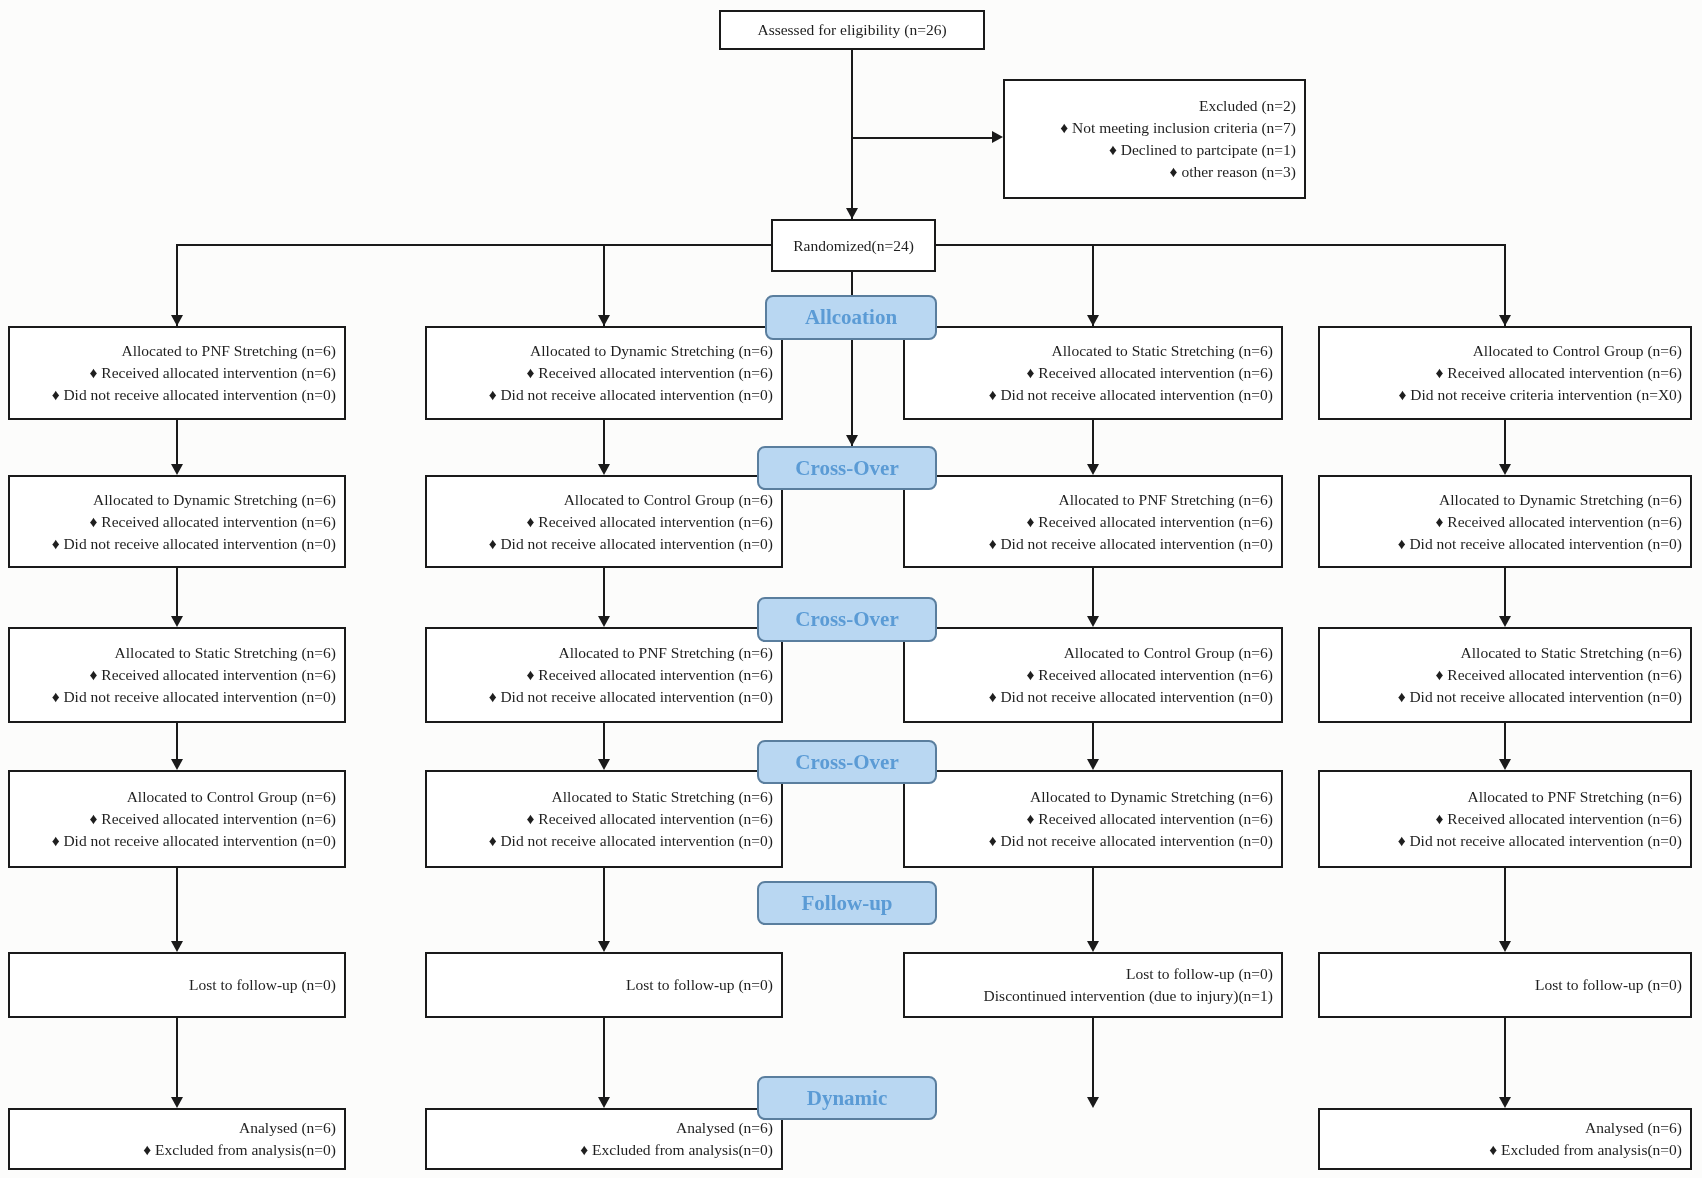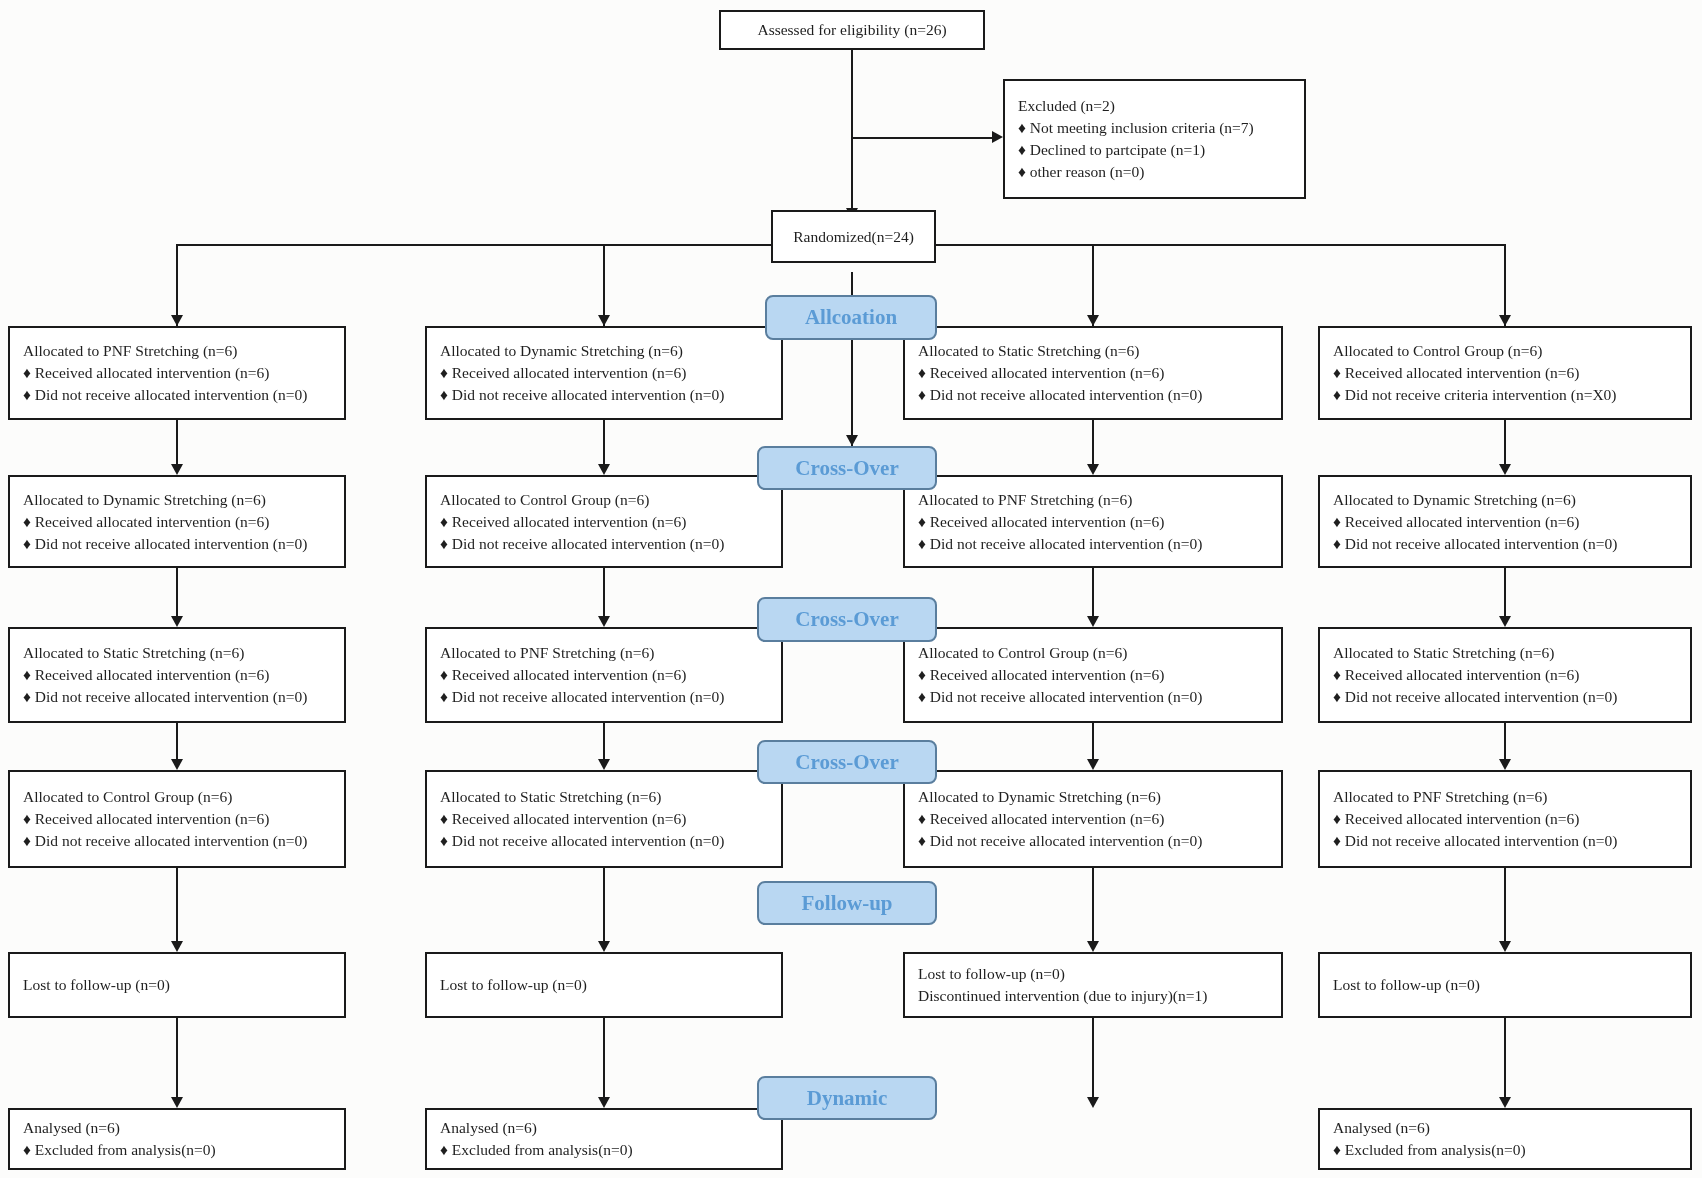--- a/index.html
+++ b/index.html
@@ -12,21 +12,21 @@
   html,body{margin:0;padding:0;background:#ffffff;}
   #canvas{
     position:relative;width:1702px;height:1178px;background:#fcfcfb;
     font-family:Liberation Serif, serif;color:#1f1f1f;overflow:hidden;padding-left:15px;
   }
   .ln{position:absolute;background:var(--line-color);z-index:1;}
   .arr-d{position:absolute;width:0;height:0;border-left:6px solid transparent;border-right:6px solid transparent;border-top:11px solid var(--line-color);z-index:1;}
   .arr-r{position:absolute;width:0;height:0;border-top:6px solid transparent;border-bottom:6px solid transparent;border-left:11px solid var(--line-color);z-index:1;}
   .box{
     position:absolute;box-sizing:border-box;background:#ffffff;border:2.5px solid var(--box-border);
-    display:flex;flex-direction:column;justify-content:center;align-items:flex-start;
+    display:flex;flex-direction:column;justify-content:center;align-items:flex-end;
     padding:6px 8px 6px 13px;font-size:15.5px;line-height:1.42;z-index:2;
   }
   .box.center{align-items:center;text-align:center;padding-left:8px;}
   .bline{white-space:nowrap;}
   .stage{
     position:absolute;box-sizing:border-box;background:var(--label-fill);
     border:2.5px solid var(--label-border);border-radius:8px;
     color:var(--label-text);font-weight:bold;font-size:21px;
     display:flex;align-items:center;justify-content:center;z-index:3;
   }
@@ -99,23 +99,23 @@
   <div class="ln" style="left:1092px;top:1018px;width:2px;height:80px"></div>
   <div class="arr-d" style="left:1087px;top:1097px"></div>
   <div class="ln" style="left:1504px;top:1018px;width:2px;height:80px"></div>
   <div class="arr-d" style="left:1499px;top:1097px"></div>
 
   <div class="box center" style="left:719px;top:10px;width:266px;height:40px">Assessed for eligibility (n=26)</div>
   <div class="box" style="left:1003px;top:79px;width:303px;height:120px">
       <div class="bline">Excluded (n=2)</div>
       <div class="bline">♦ Not meeting inclusion criteria (n=7)</div>
       <div class="bline">♦ Declined to partcipate (n=1)</div>
-      <div class="bline">♦ other reason (n=0)</div>
-    </div>
-  <div class="box center" style="left:771px;top:210px;width:165px;height:53px">Randomized(n=24)</div>
+      <div class="bline">♦ other reason (n=3)</div>
+    </div>
+  <div class="box center" style="left:771px;top:219px;width:165px;height:53px">Randomized(n=24)</div>
 
   <div class="stage" style="left:765px;top:295px;width:172px;height:45px">Allcoation</div>
   <div class="stage" style="left:757px;top:446px;width:180px;height:44px">Cross-Over</div>
   <div class="stage" style="left:757px;top:597px;width:180px;height:45px">Cross-Over</div>
   <div class="stage" style="left:757px;top:740px;width:180px;height:44px">Cross-Over</div>
   <div class="stage" style="left:757px;top:881px;width:180px;height:44px">Follow-up</div>
   <div class="stage" style="left:757px;top:1076px;width:180px;height:44px">Dynamic</div>
 
   <div class="box" style="left:8px;top:326px;width:338px;height:94px">
       <div class="bline">Allocated to PNF Stretching (n=6)</div>

